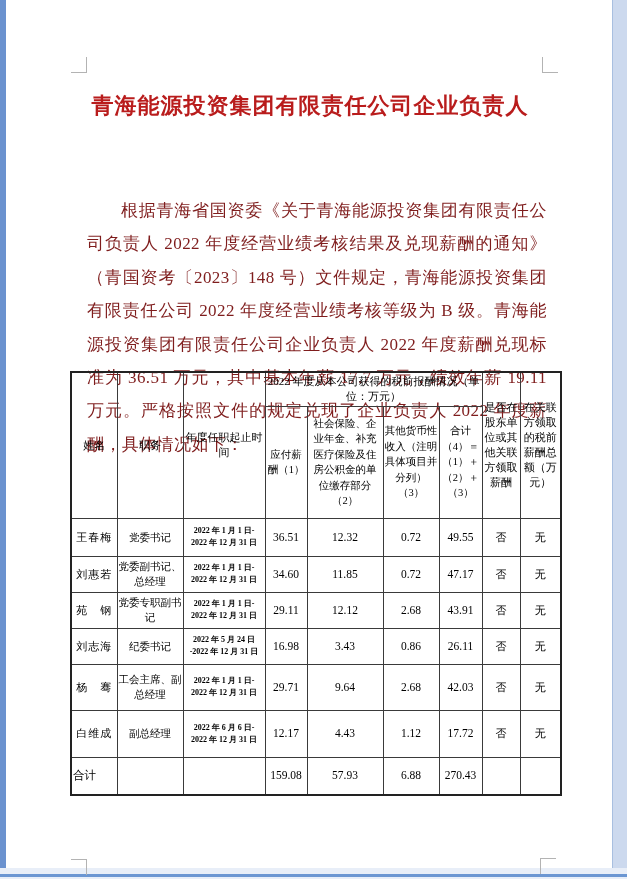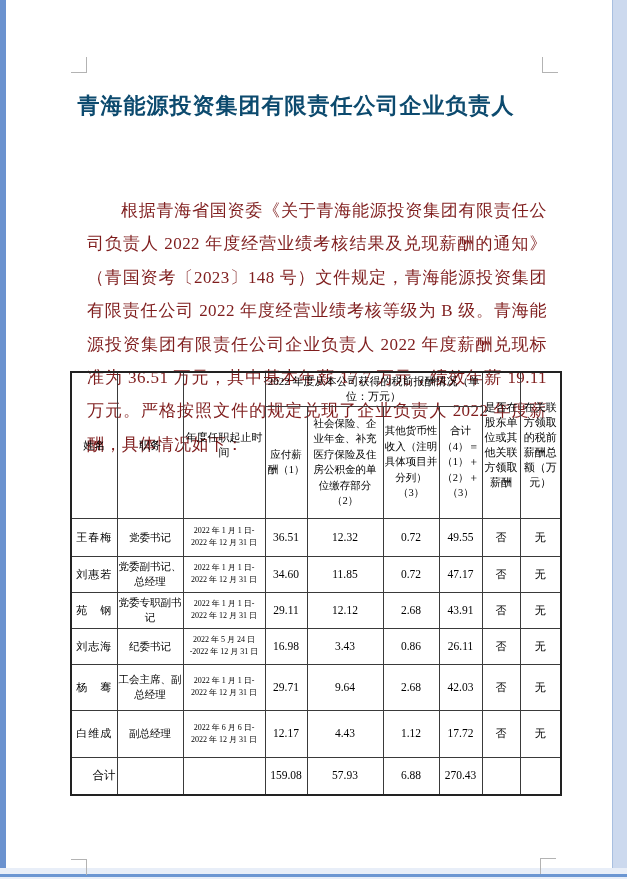--- a/index.html
+++ b/index.html
@@ -14,45 +14,45 @@
   .strip-bottom{position:absolute;left:0;bottom:0;width:627px;height:11px;background:#e8eef8;}
   .bottom-line{position:absolute;left:0;bottom:2px;width:627px;height:3px;background:#6b96d2;}
   
   .mark{position:absolute;width:15px;height:15px;}
   .mark.tl{left:71px;top:57px;border-right:1px solid #b3b3b3;border-bottom:1px solid #b3b3b3;}
   .mark.tr{left:542px;top:57px;border-left:1px solid #b3b3b3;border-bottom:1px solid #b3b3b3;}
   .mark.bl{left:71px;top:859px;border-right:1px solid #b3b3b3;border-top:1px solid #b3b3b3;}
   .mark.br{left:540px;top:858px;border-left:1px solid #b3b3b3;border-top:1px solid #b3b3b3;}
   
   .title{
-    position:absolute;top:88px;left:44px;width:504px;text-align:center;
-    font-size:22px;font-weight:bold;line-height:35px;letter-spacing:1px;color:#0c4a6e;
+    position:absolute;top:88px;left:58px;width:504px;text-align:center;
+    font-size:22px;font-weight:bold;line-height:35px;letter-spacing:1px;color:#b91c1c;
   }
   
   .para{
     position:absolute;top:194px;left:87px;width:460px;
     font-size:17px;line-height:33.4px;text-align:justify;text-indent:34px;
     letter-spacing:0.4px;color:#7f1d1d;font-family:Liberation Serif, serif;
   }
   
   .tbl-wrap{position:absolute;top:371px;left:70px;width:491px;}
   table{border-collapse:collapse;table-layout:fixed;width:490px;border:2px solid #222;}
   th,td{
     border:1px solid #3a3a3a;text-align:center;vertical-align:middle;
     padding:1px 1px;font-weight:normal;font-size:11px;line-height:15px;color:#000;
     overflow:hidden;word-break:break-all;
   }
   tr.h-group th{font-size:11px;line-height:15px;margin-top:8px;}
   tr.h-sub th{font-size:10.5px;line-height:15.5px;}
   td.num{font-size:11.5px;margin-left:8px;}
-  td.date{font-size:8px;font-weight:normal;line-height:12px;padding:4px;}
+  td.date{font-size:8px;font-weight:bold;line-height:12px;padding:4px;}
   td.date .dl{display:block;}
   td.pos{font-size:10.5px;line-height:15px;}
   td.nm{font-size:11px;letter-spacing:1px;}
-  tr.total td.lbl{text-align:right;font-size:11.5px;}
+  tr.total td.lbl{text-align:left;font-size:11.5px;}
 </style>
 </head>
 <body>
 
 <div class="strip-left"></div>
 <div class="strip-right"></div>
 <div class="strip-bottom"></div>
 <div class="bottom-line"></div>
 
 <div class="mark tl"></div>

